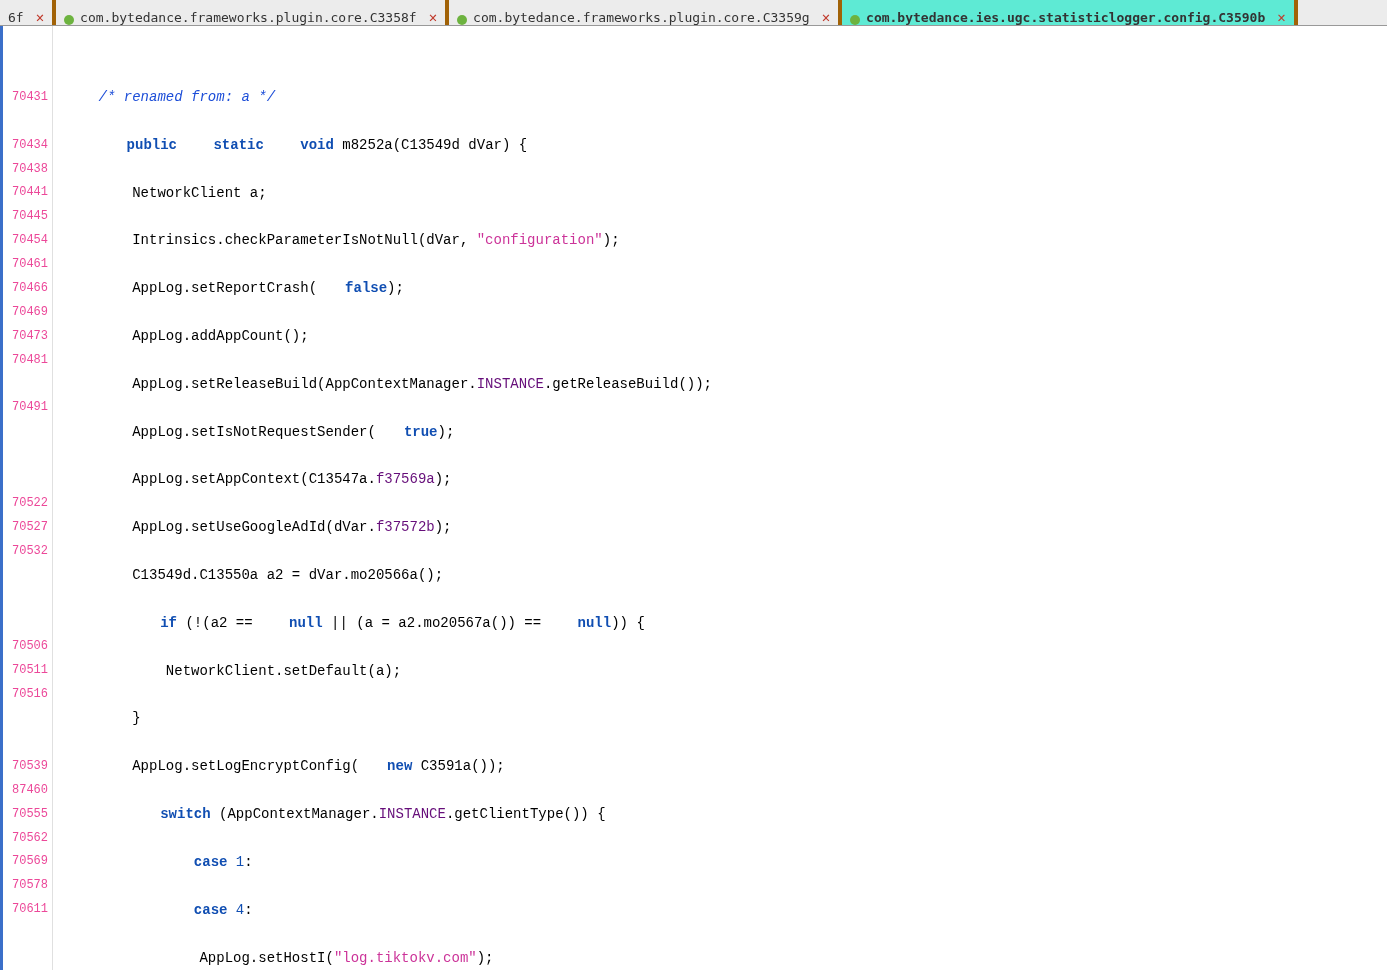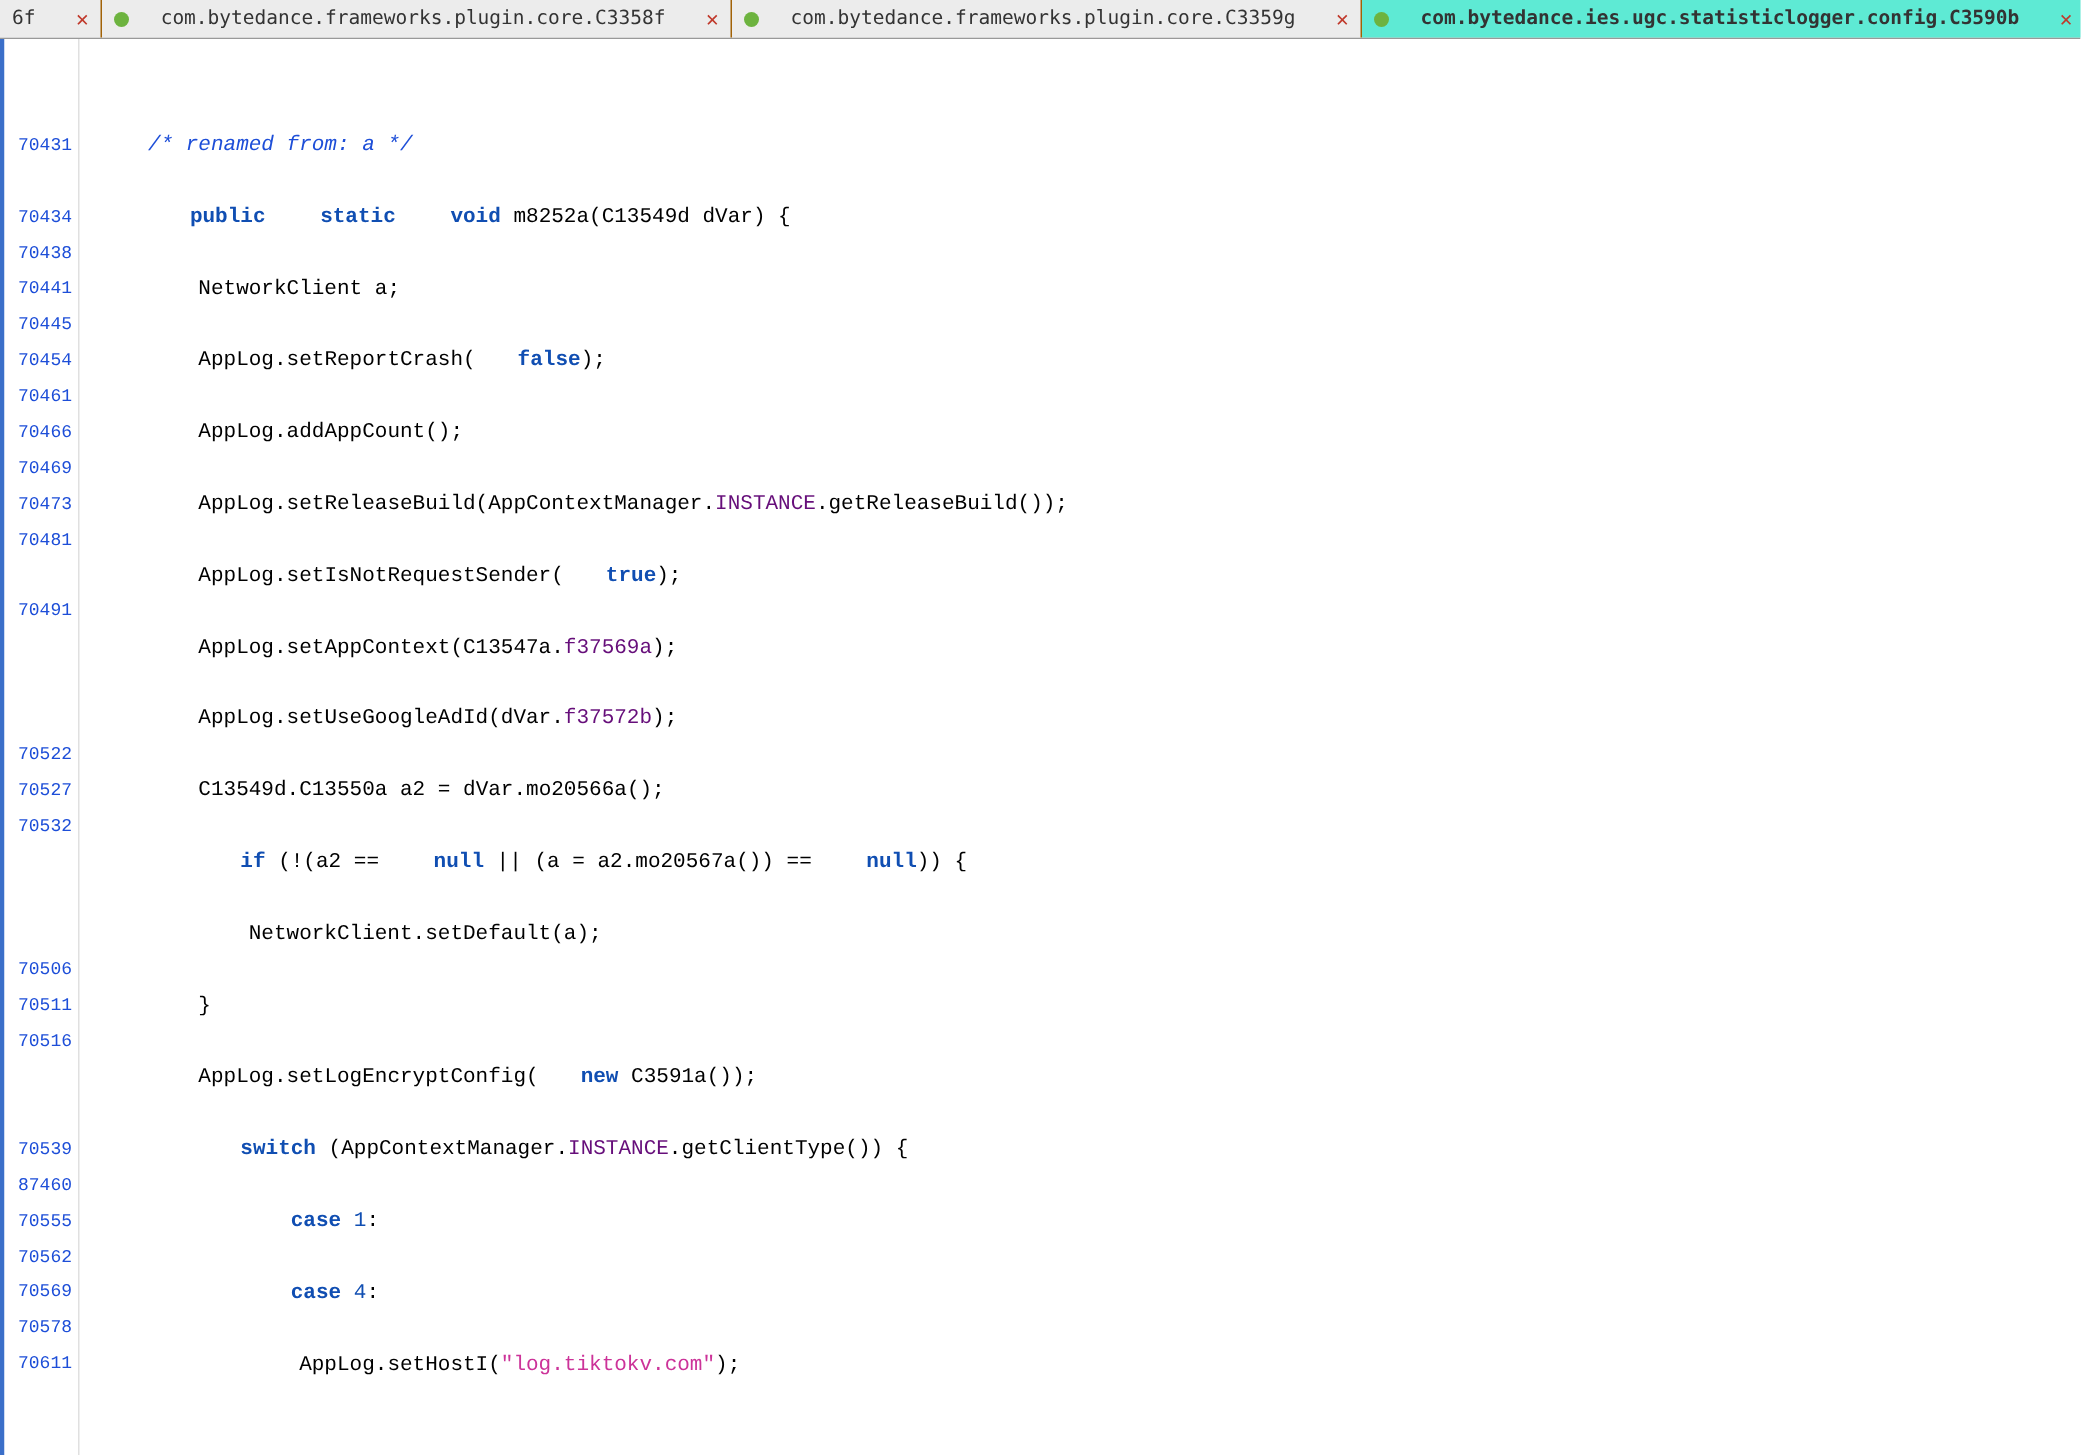--- a/index.html
+++ b/index.html
@@ -15,27 +15,27 @@
     display: flex;
     align-items: stretch;
     height: 26px;
     background: #ececec;
     border-bottom: 1px solid #999;
     font-family: "Consolas", "Monaco", monospace;
     font-size: 13px;
   }
   .tab {
     display: flex;
-    align-items: center;
+    align-items: flex-end;
     padding: 0 8px;
-    border-right: 1px solid #a16207;
+    border-right: 4px solid #a16207;
     background: #ececec;
     color: #333;
     cursor: pointer;
-    gap: 21px;
+    gap: 6px;
     white-space: nowrap;
   }
   .tab.active {
     background: #5eead4;
     font-weight: bold;
   }
   .tab .icon-circle {
     width: 10px; height: 10px; border-radius: 50%;
     background: #6db33f;
     display: inline-block;
@@ -60,21 +60,21 @@
     text-align: right;
     padding-right: 4px;
     font-size: 13px;
     user-select: none;
     border-right: 1px solid #e0e0e0;
     padding-top: 36px;
   }
   .gutter .ln {
     height: 23.9px;
     line-height: 23.9px;
-    color: #1d4ed8;
+    color: #ec4899;
     font-size: 12px;
   }
   .gutter .ln.empty { visibility: hidden; }
   .code {
     flex: 1;
     padding-top: 36px;
     padding-left: 12px;
     white-space: pre;
     font-size: 14px;
     line-height: 23.9px;
@@ -151,20 +151,21 @@
       <div class="ln">70555</div>
       <div class="ln">70562</div>
       <div class="ln">70569</div>
       <div class="ln">70578</div>
       <div class="ln">70611</div>
     </div>
   <div class="code">
 <div>    <span class="cm">/* renamed from: a */</span></div>
 <div>    <span class="kw">public</span> <span class="kw">static</span> <span class="kw">void</span> <span class="mth">m8252a</span>(<span class="ty">C13549d</span> <span>dVar</span>) {</div>
 <div>        <span class="ty">NetworkClient</span> <span>a</span>;</div>
+<div>        <span class="cls">Intrinsics</span>.<span class="mth">checkParameterIsNotNull</span>(<span>dVar</span>, <span class="str">"configuration"</span>);</div>
 <div>        <span class="cls">AppLog</span>.<span class="mth">setReportCrash</span>(<span class="kw">false</span>);</div>
 <div>        <span class="cls">AppLog</span>.<span class="mth">addAppCount</span>();</div>
 <div>        <span class="cls">AppLog</span>.<span class="mth">setReleaseBuild</span>(<span class="cls">AppContextManager</span>.<span class="fld">INSTANCE</span>.<span class="mth">getReleaseBuild</span>());</div>
 <div>        <span class="cls">AppLog</span>.<span class="mth">setIsNotRequestSender</span>(<span class="kw">true</span>);</div>
 <div>        <span class="cls">AppLog</span>.<span class="mth">setAppContext</span>(<span class="cls">C13547a</span>.<span class="fld">f37569a</span>);</div>
 <div>        <span class="cls">AppLog</span>.<span class="mth">setUseGoogleAdId</span>(<span>dVar</span>.<span class="fld">f37572b</span>);</div>
 <div>        <span class="ty">C13549d.C13550a</span> <span>a2</span> = <span>dVar</span>.<span class="mth">mo20566a</span>();</div>
 <div>        <span class="kw">if</span> (!(<span>a2</span> == <span class="kw">null</span> || (<span>a</span> = <span>a2</span>.<span class="mth">mo20567a</span>()) == <span class="kw">null</span>)) {</div>
 <div>            <span class="cls">NetworkClient</span>.<span class="mth">setDefault</span>(<span>a</span>);</div>
 <div>        }</div>

